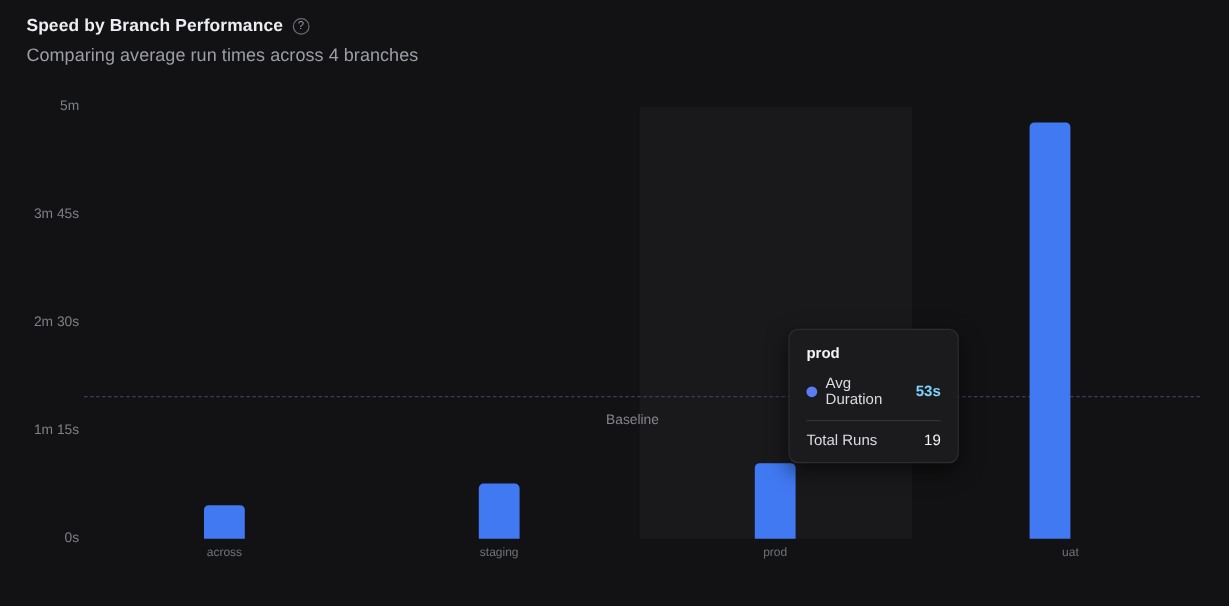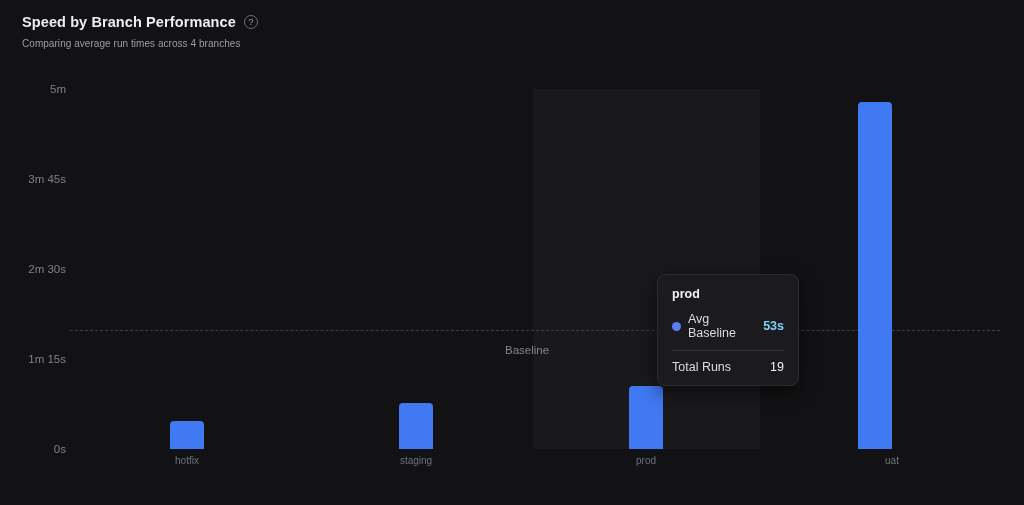--- a/index.html
+++ b/index.html
@@ -18,21 +18,21 @@
     font-size: 14.5px; font-weight: bold; color: #eceef1;
     letter-spacing: 0.1px;
   }
   #help-icon {
     width: 14px; height: 14px; border-radius: 50%;
     border: 1px solid #6a6d73; color: #9da0a6;
     font-size: 9.5px; line-height: 12px; text-align: center;
     display: inline-block; font-weight: normal;
   }
   #chart-subtitle {
-    margin-top: 8px; font-size: 10px; color: #9b9ea4; letter-spacing: 0.05px;
+    margin-top: 8px; font-size: 15px; color: #9b9ea4; letter-spacing: 0.05px;
   }
 
   
   #plot { position: absolute; left: 0; top: 0; width: 1024px; height: 505px; }
 
   .y-tick {
     position: absolute; font-size: 11.5px; color: #7d8086;
     text-align: right; width: 70px; left: -4px;
     transform: translateY(-50%);
   }
@@ -117,30 +117,30 @@
     <div class="y-tick" style="top:449px">0s</div>
 
     <div id="baseline-line"></div>
     <div id="baseline-label">Baseline</div>
 
     <div class="bar" style="left:170px; width:34px; top:421px; height:28px;"></div>
     <div class="bar" style="left:399px; width:34px; top:403px; height:46px;"></div>
     <div class="bar" style="left:629px; width:34px; top:386px; height:63px;"></div>
     <div class="bar" style="left:858px; width:34px; top:102px; height:347px;"></div>
 
-    <div class="x-tick" style="left:187px">hotfix</div>
+    <div class="x-tick" style="left:187px">across</div>
     <div class="x-tick" style="left:416px">staging</div>
     <div class="x-tick" style="left:646px">prod</div>
     <div class="x-tick" style="left:892px">uat</div>
 
     <div id="tooltip">
       <div id="tooltip-title">prod</div>
       <div id="tooltip-row-1">
         <span id="tooltip-dot"></span>
-        <span id="tooltip-metric-label">Avg Baseline</span>
+        <span id="tooltip-metric-label">Avg Duration</span>
         <span id="tooltip-metric-value">53s</span>
       </div>
       <div id="tooltip-divider"></div>
       <div id="tooltip-row-2">
         <span>Total Runs</span>
         <span id="tooltip-total-value">19</span>
       </div>
     </div>
 
   </div>

